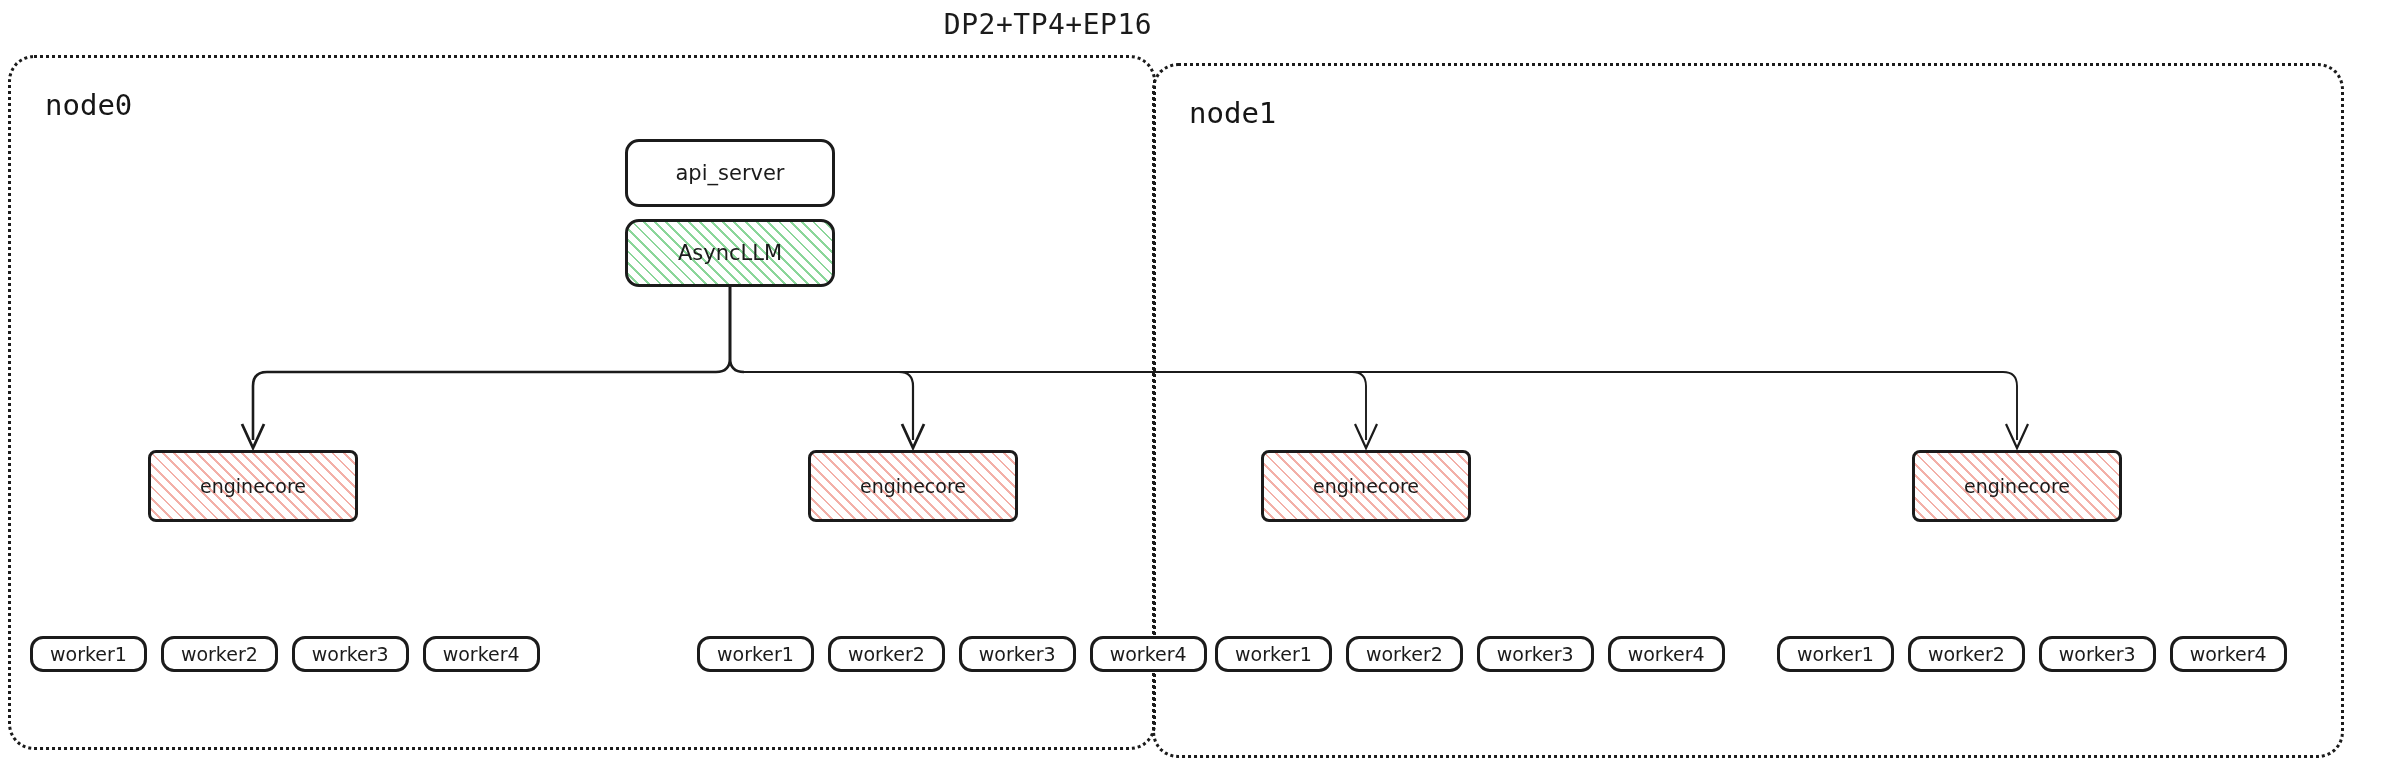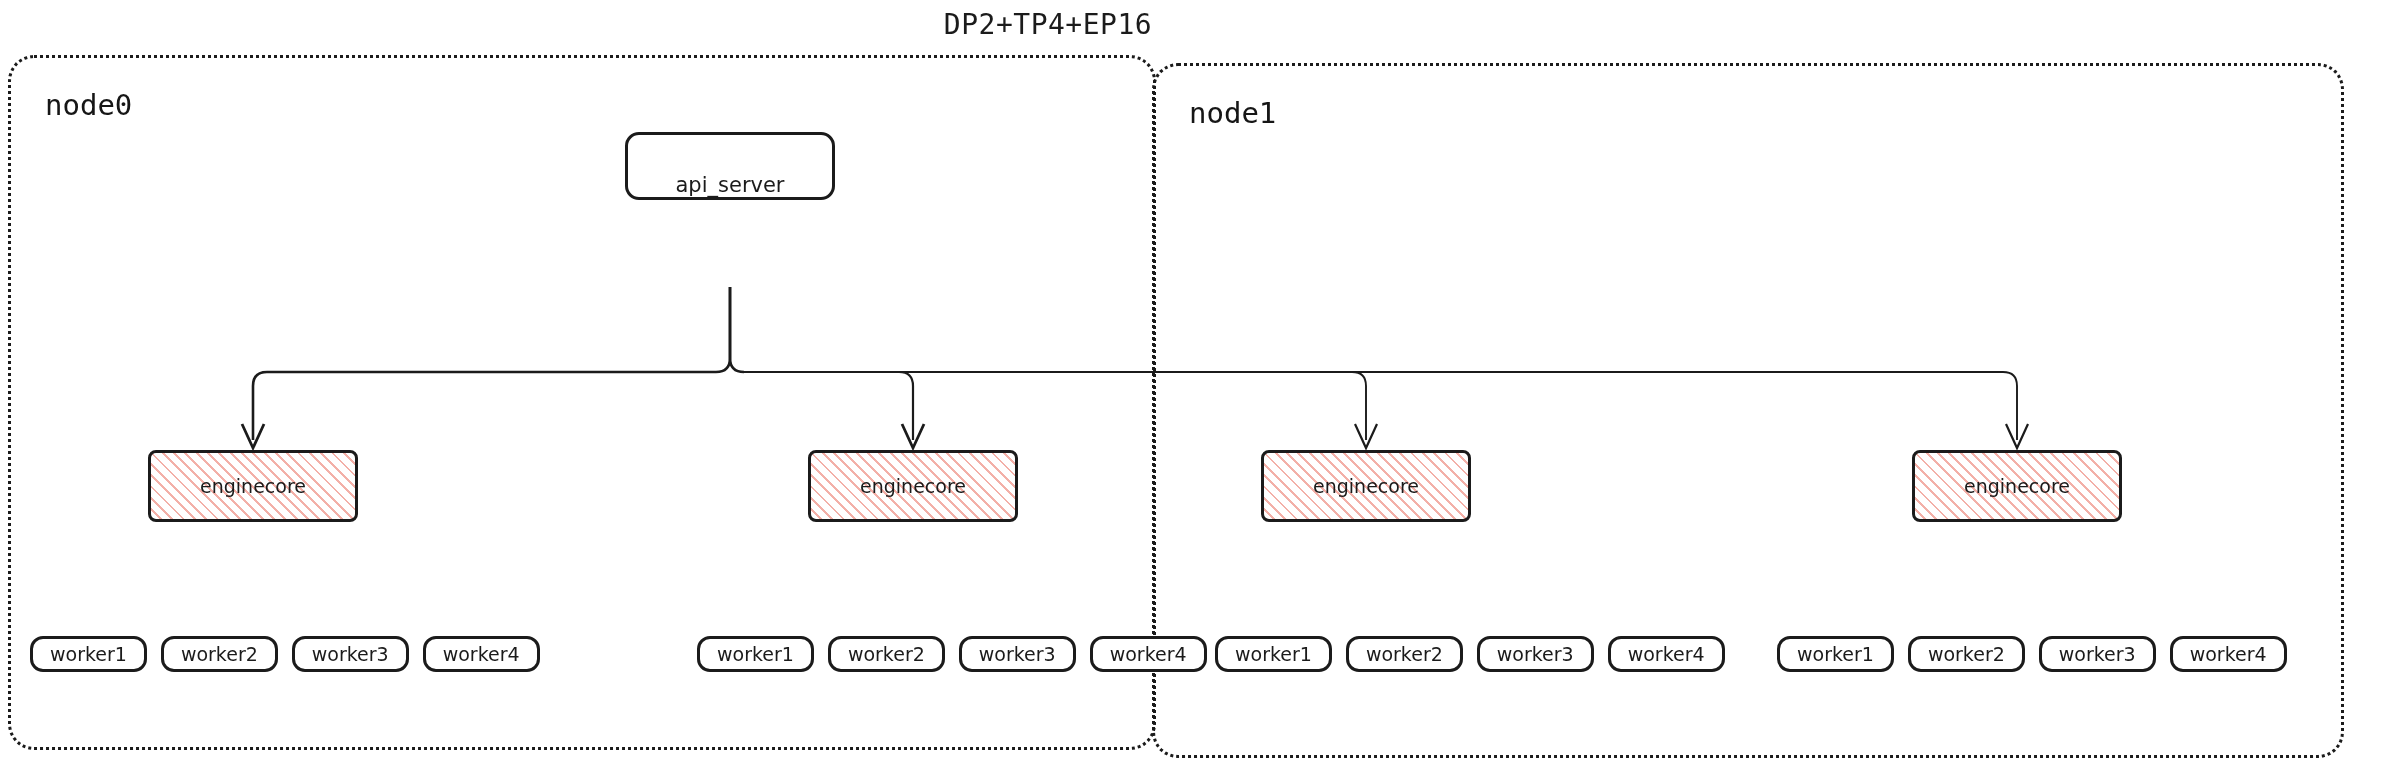--- a/index.html
+++ b/index.html
@@ -141,24 +141,27 @@
     <path d="M899,372 Q913,372 913,386 L913,440" fill="none" stroke="#1b1b1b" stroke-width="2.2"></path>
 
     <path d="M1352,372 Q1366,372 1366,386 L1366,440" fill="none" stroke="#1b1b1b" stroke-width="1.9"></path>
 
     <path d="M242,424 L253,448 L264,424" fill="none" stroke="#1b1b1b" stroke-width="2.8"></path>
     <path d="M902,424 L913,448 L924,424" fill="none" stroke="#1b1b1b" stroke-width="2.8"></path>
     <path d="M1355,424 L1366,448 L1377,424" fill="none" stroke="#1b1b1b" stroke-width="2.2"></path>
     <path d="M2006,424 L2017,448 L2028,424" fill="none" stroke="#1b1b1b" stroke-width="2.2"></path>
   </svg>
 
-  <div class="box box-api" style="left:625px; top:132px; width:210px; height:68px;align-items:flex-end;">
+  <div class="box box-api" style="left:625px; top:139px; width:210px; height:68px;">
     <span>api_server</span>
   </div>
 
+  <div class="box box-async" style="left:625px; top:219px; width:210px; height:68px;">
+    <span>AsyncLLM</span>
+  </div>
 
   <div class="box box-engine" style="left:148px; top:450px; width:210px; height:72px;">
     <span>enginecore</span>
   </div>
 
   <div class="box box-engine" style="left:808px; top:450px; width:210px; height:72px;">
     <span>enginecore</span>
   </div>
 
   <div class="box box-engine" style="left:1261px; top:450px; width:210px; height:72px;">

